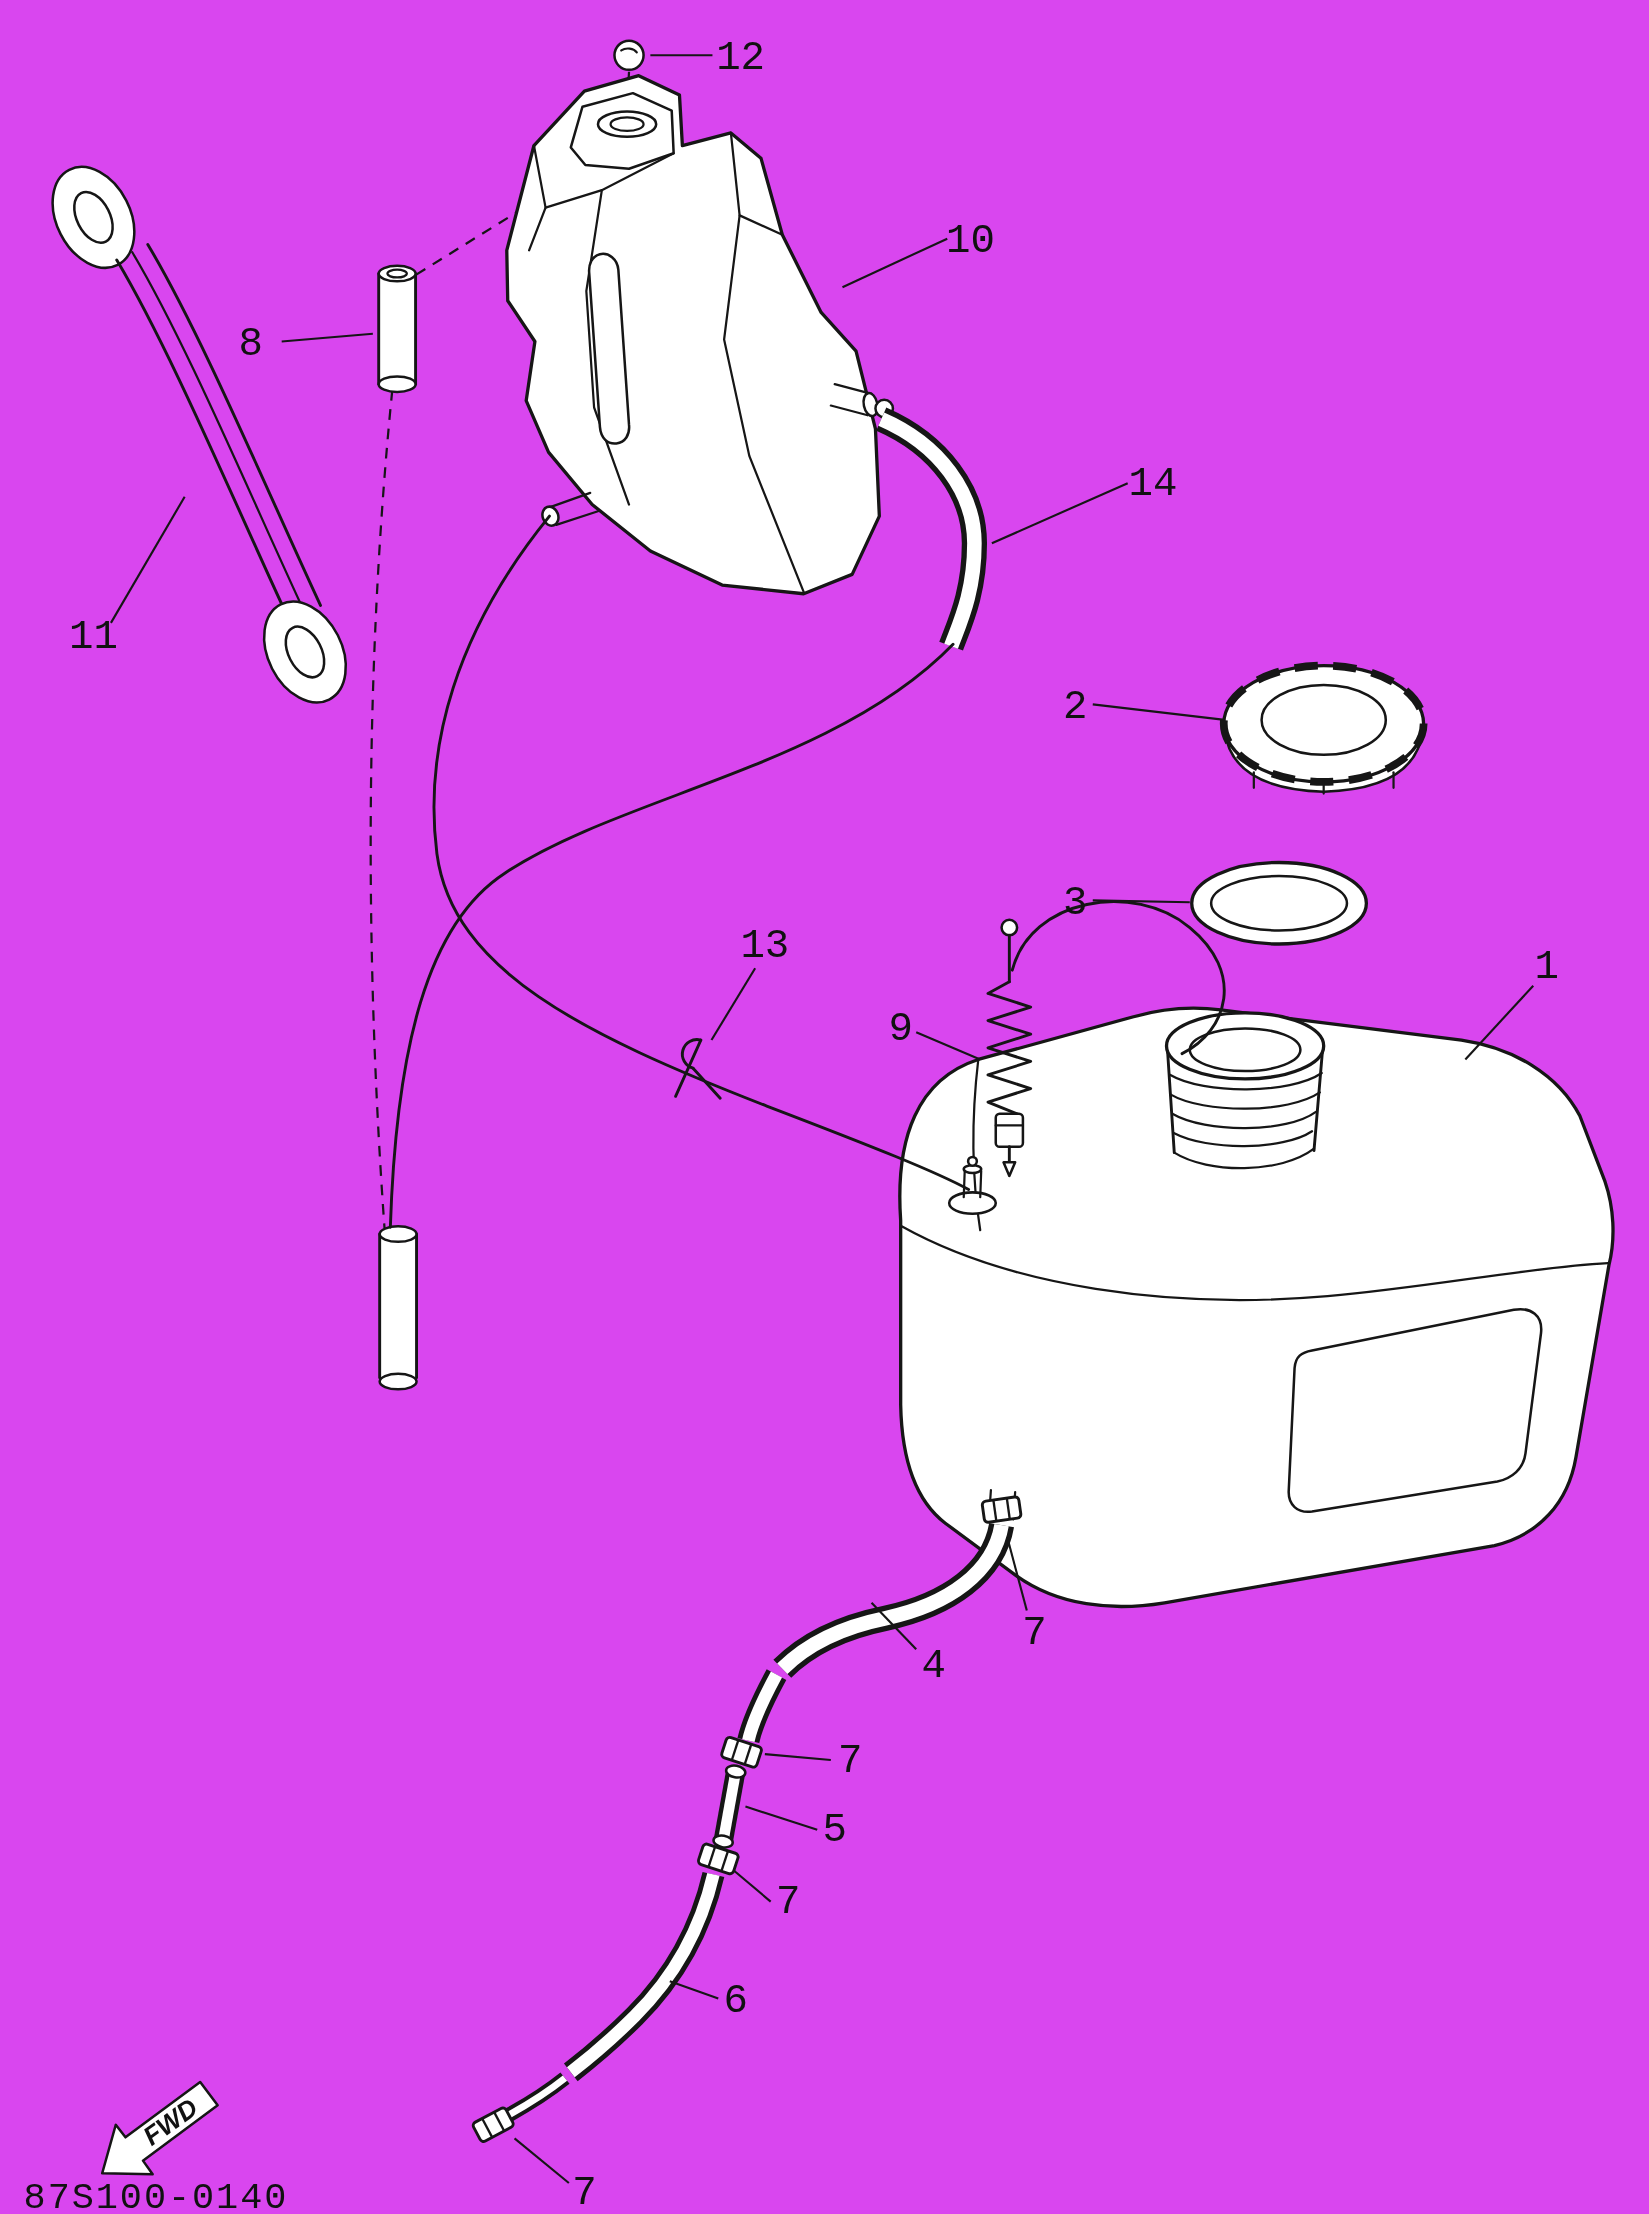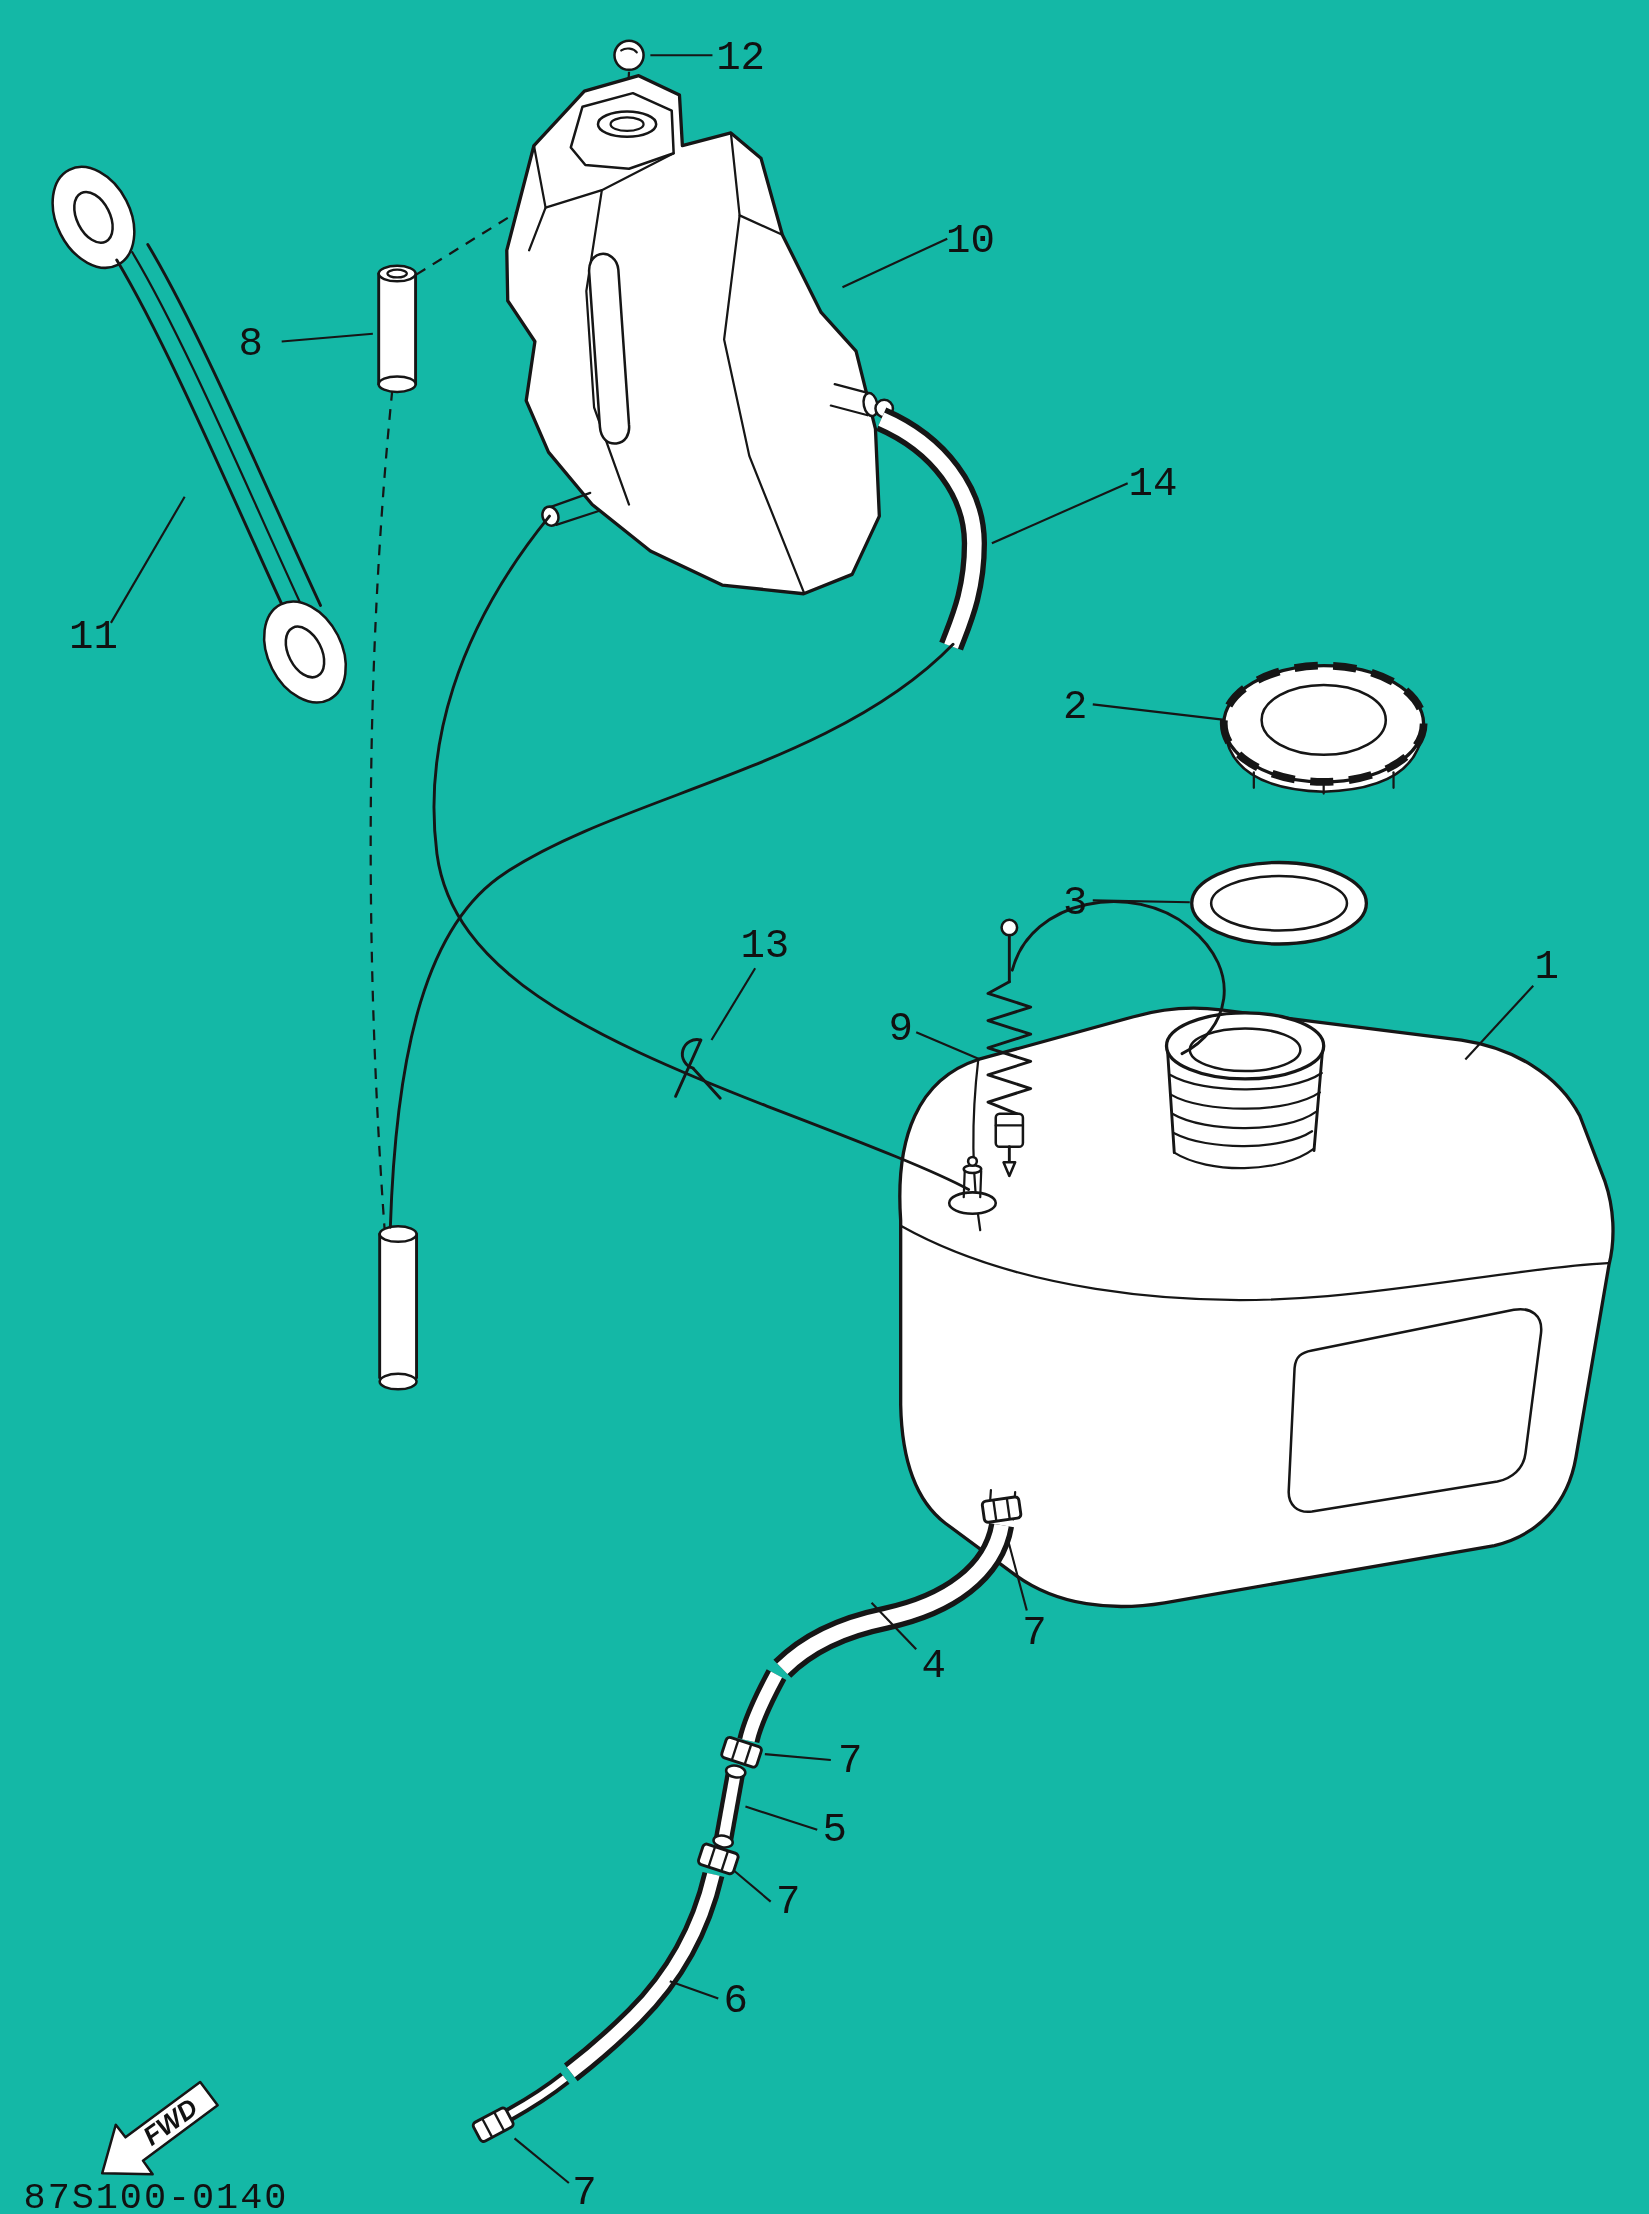--- a/index.html
+++ b/index.html
@@ -1,16 +1,16 @@
 <!DOCTYPE html>
 <html><head>
 <meta charset="utf-8">
 <style>
   html,body{margin:0;padding:0;background:#ffffff;}
-  .stage{width:1650px;height:2214px;background:#14b8a6;position:relative;overflow:hidden;
+  .stage{width:1650px;height:2214px;background:#d946ef;position:relative;overflow:hidden;
          font-family:"Liberation Sans",sans-serif;}
   svg{display:block;}
   
   .o  {fill:#ffffff;stroke:#161616;stroke-width:3.4;stroke-linejoin:round;}
   .o2 {fill:#ffffff;stroke:#161616;stroke-width:2.6;stroke-linejoin:round;}
   .l  {fill:none;stroke:#161616;stroke-width:3;stroke-linejoin:round;stroke-linecap:round;}
   .t  {fill:none;stroke:#161616;stroke-width:2.3;stroke-linecap:round;}
   .d  {fill:none;stroke:#161616;stroke-width:2.3;stroke-dasharray:11 9;}
   .ld {fill:none;stroke:#161616;stroke-width:2.2;}
   .wf {fill:#ffffff;stroke:none;}

